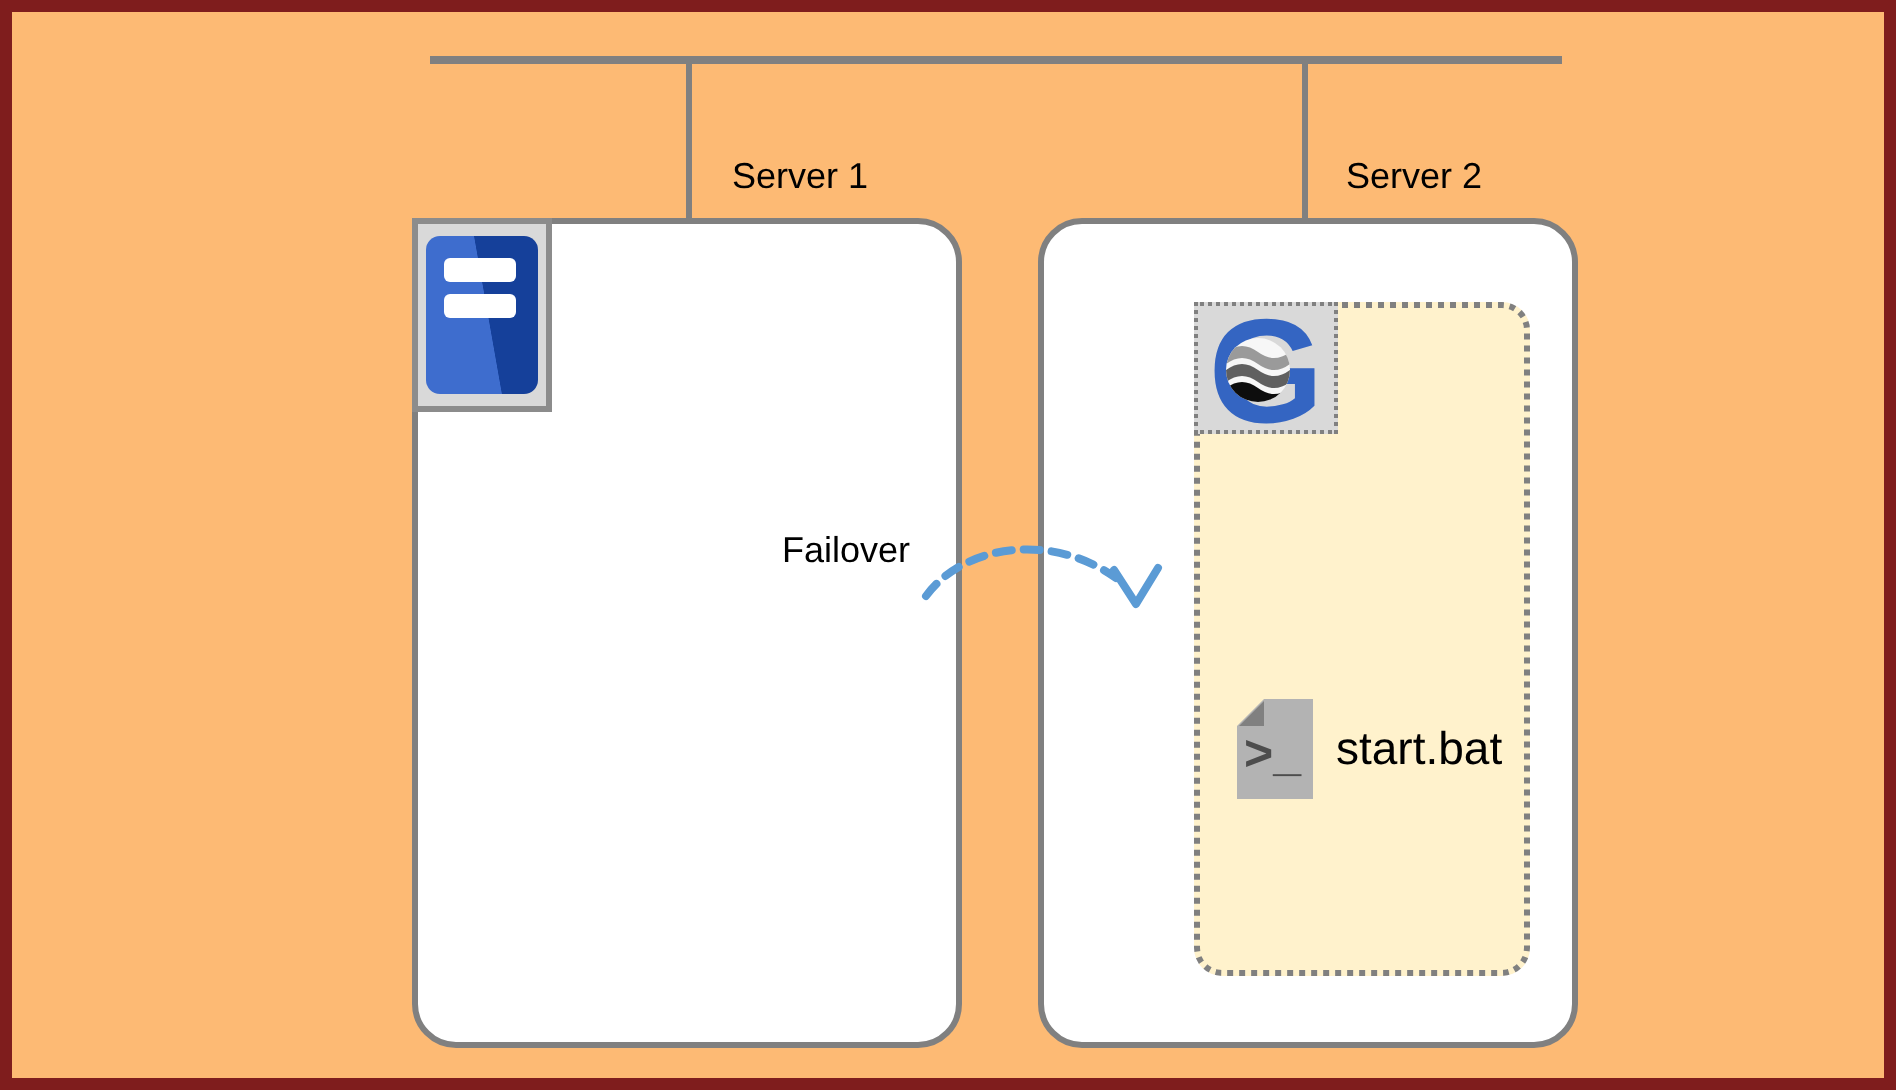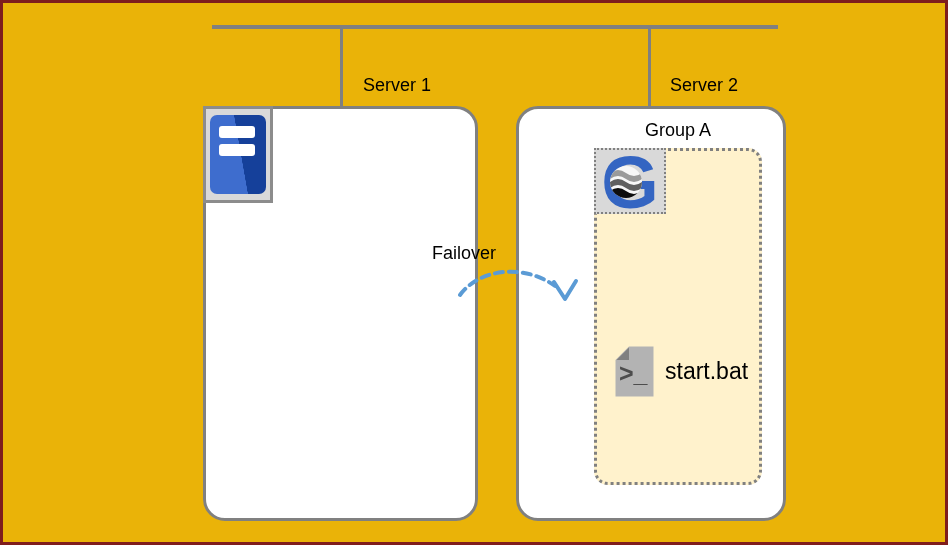--- a/index.html
+++ b/index.html
@@ -1,39 +1,39 @@
 <!DOCTYPE html>
 <html><head>
 <meta charset="utf-8">
 <style>
   html,body{margin:0;padding:0;background:#ffffff;}
   body{font-family:"Liberation Sans", sans-serif;color:#000;}
   .canvas{
-    position:relative;width:948px;height:545px;background:#eab308;
-    border:3px solid #7f1d1d;box-sizing:border-box;overflow:hidden;
+    position:relative;width:948px;height:545px;background:#fdba74;
+    border:6px solid #7f1d1d;box-sizing:border-box;overflow:hidden;
   }
   .abs{position:absolute;}
   
   .bus{left:209px;top:22px;width:566px;height:4px;background:#808080;}
   .drop{width:3px;height:81px;top:24px;background:#808080;}
   .drop1{left:337px;}
   .drop2{left:645px;}
   
   .server-box{
     background:#ffffff;border:3px solid #808080;border-radius:22px;
     box-sizing:border-box;
   }
   .s1{left:200px;top:103px;width:275px;height:415px;}
   .s2{left:513px;top:103px;width:270px;height:415px;}
   
   .lbl{font-size:18px;line-height:22px;white-space:nowrap;}
   .lbl-server1{left:360px;top:71px;}
   .lbl-server2{left:667px;top:71px;}
   .lbl-group{left:591px;top:116px;width:168px;text-align:center;}
-  .lbl-failover{left:385px;top:239px;margin-left:44px;}
+  .lbl-failover{left:385px;top:258px;}
   .lbl-script{left:662px;top:356px;font-size:23px;line-height:24px;}
   
   .group-box{
     left:591px;top:145px;width:168px;height:337px;
     background:#fff2cc;border:3px dotted #808080;border-radius:14px;
     box-sizing:border-box;
   }
   
   .tray{background:#d9d9d9;box-sizing:border-box;}
   .g-tray{left:591px;top:145px;width:72px;height:66px;border:2px dotted #808080;}
@@ -58,21 +58,20 @@
   <div class="abs bus"></div>
   <div class="abs drop drop1"></div>
   <div class="abs drop drop2"></div>
 
   <div class="abs lbl lbl-server1">Server 1</div>
   <div class="abs lbl lbl-server2">Server 2</div>
 
   <div class="abs server-box s1"></div>
   <div class="abs server-box s2"></div>
 
-  <div class="abs lbl lbl-group">Group A</div>
   <div class="abs group-box"></div>
 
   <div class="abs tray g-tray">
     <svg class="g-svg" width="68" height="62" viewBox="0 0 68 62">
       <defs>
         <clipPath id="sphereClip">
             <circle cx="30" cy="32" r="16"></circle>
           </clipPath>
       </defs>
       <text x="34" y="58" text-anchor="middle" font-family="Liberation Sans, sans-serif" font-size="74" font-weight="bold" fill="#3465c2">G</text>

